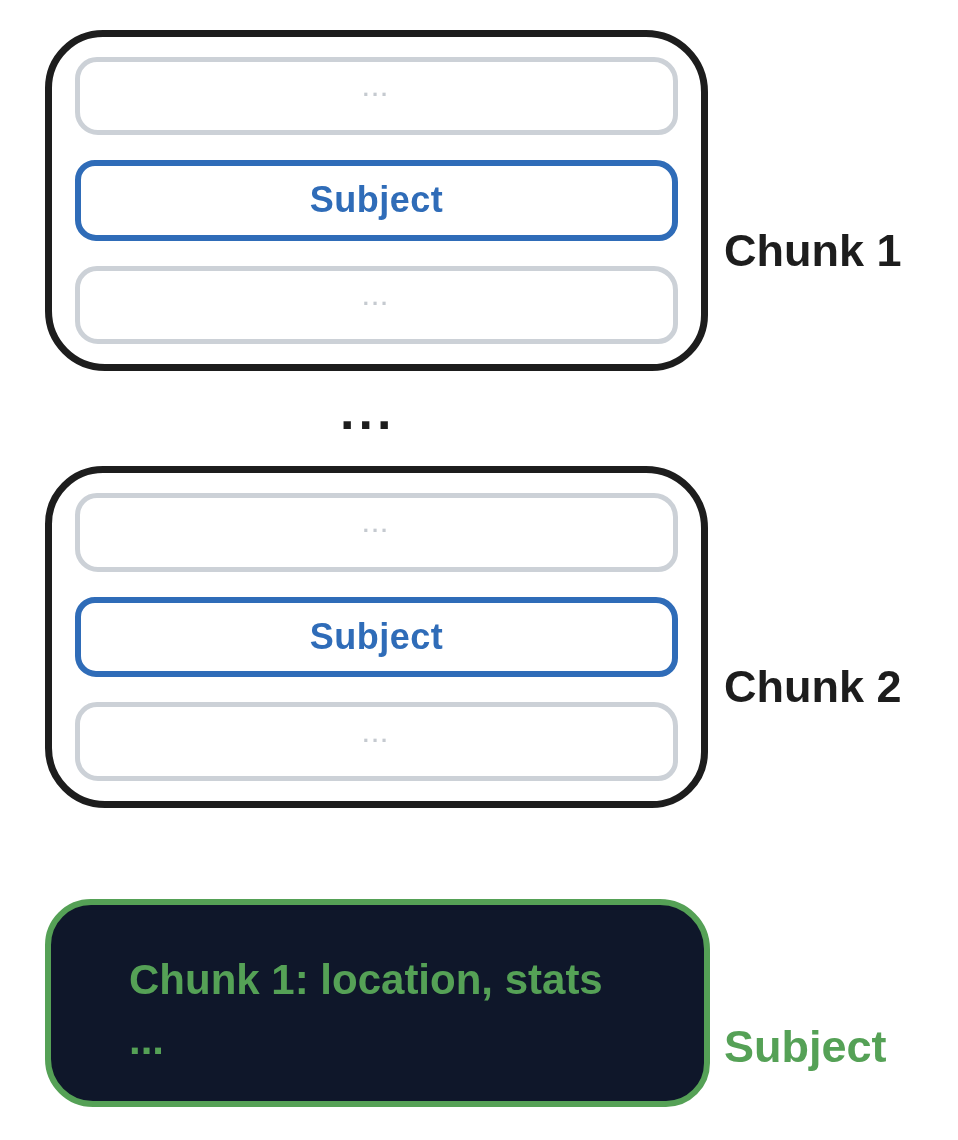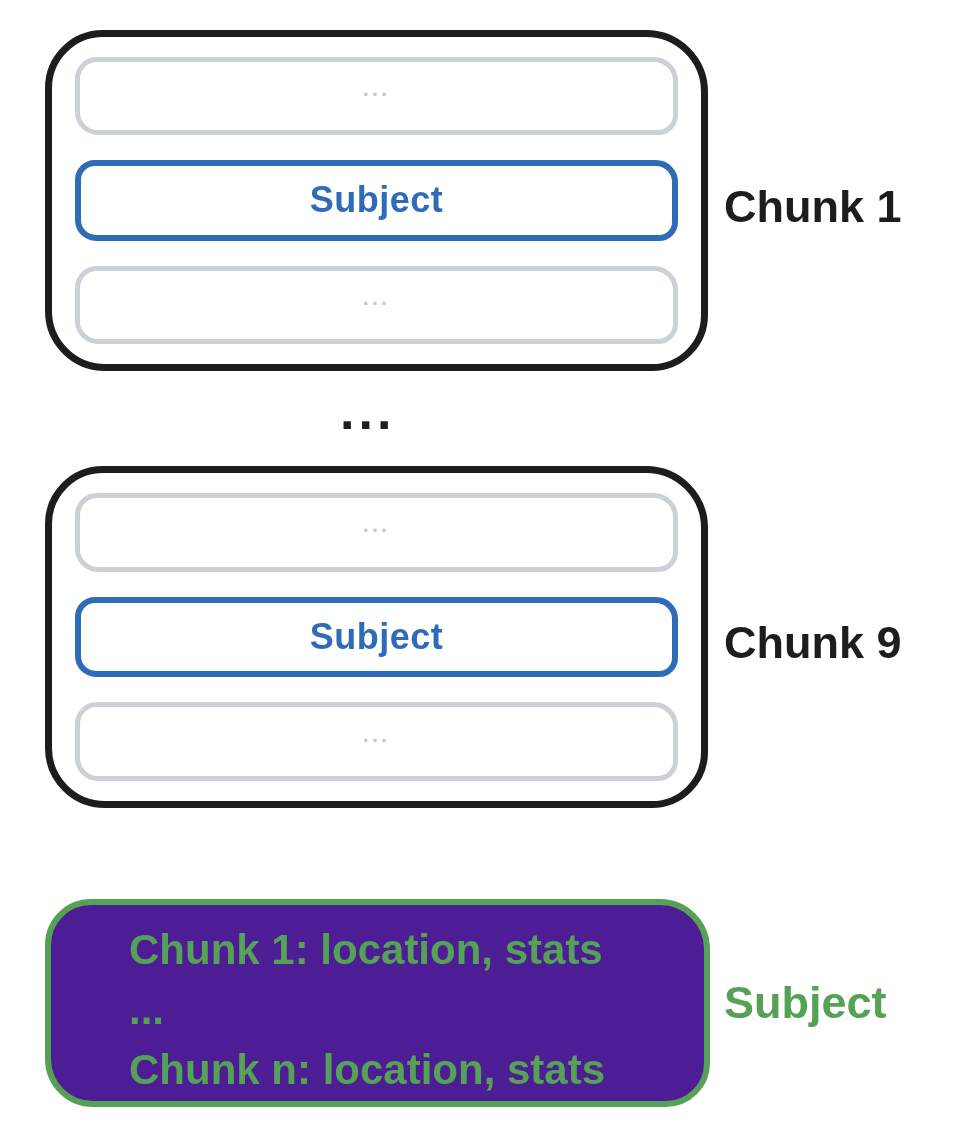--- a/index.html
+++ b/index.html
@@ -47,40 +47,40 @@
     line-height: 1; transform: translateY(-30%);
   }
   .subject-text {
     font-size: 36px; font-weight: 600; letter-spacing: 0.5px; text-align: right;
   }
 
   
   .side-label {
     position: absolute; left: 724px;
     font-size: 45px; font-weight: 600; color: #1d1d1d;
-    white-space: nowrap; line-height: 1;
+    white-space: nowrap; line-height: 1; margin-top: 44px;
   }
   .side-label.chunk1 { top: 184px; }
   .side-label.chunk2 { top: 620px; }
   .side-label.metadata { top: 980px; color: #55a156; }
 
   
   .separator-dots {
     position: absolute; left: 340px; top: 385px;
     font-size: 52px; font-weight: 800; letter-spacing: 4px;
     color: #1d1d1d; line-height: 1;
   }
 
   
   .metadata-box {
     position: absolute; left: 45px; top: 899px;
     width: 665px; height: 208px;
     border: 6px solid #55a156;
     border-radius: 46px 50px 44px 48px;
-    background: #4c1d95;
+    background: #0f172a;
     padding: 28px 20px 14px 78px;
     display: flex; flex-direction: column; justify-content: center;
     gap: 4px;
   }
   .metadata-line {
     color: #55a156; font-size: 42px; font-weight: 600;
     line-height: 1.33; white-space: nowrap;
   }
 </style>
 </head>
@@ -107,22 +107,21 @@
     <div class="token-row gray">
       <span class="row-dots">...</span>
     </div>
     <div class="token-row blue">
       <span class="subject-text">Subject</span>
     </div>
     <div class="token-row gray">
       <span class="row-dots">...</span>
     </div>
   </div>
-  <div class="side-label chunk2">Chunk 9</div>
+  <div class="side-label chunk2">Chunk 2</div>
 
   <div class="metadata-box">
     <div class="metadata-line">Chunk 1: location, stats</div>
     <div class="metadata-line">...</div>
-    <div class="metadata-line">Chunk n: location, stats</div>
   </div>
   <div class="side-label metadata">Subject</div>
 
 </div>
 
 </body></html>

